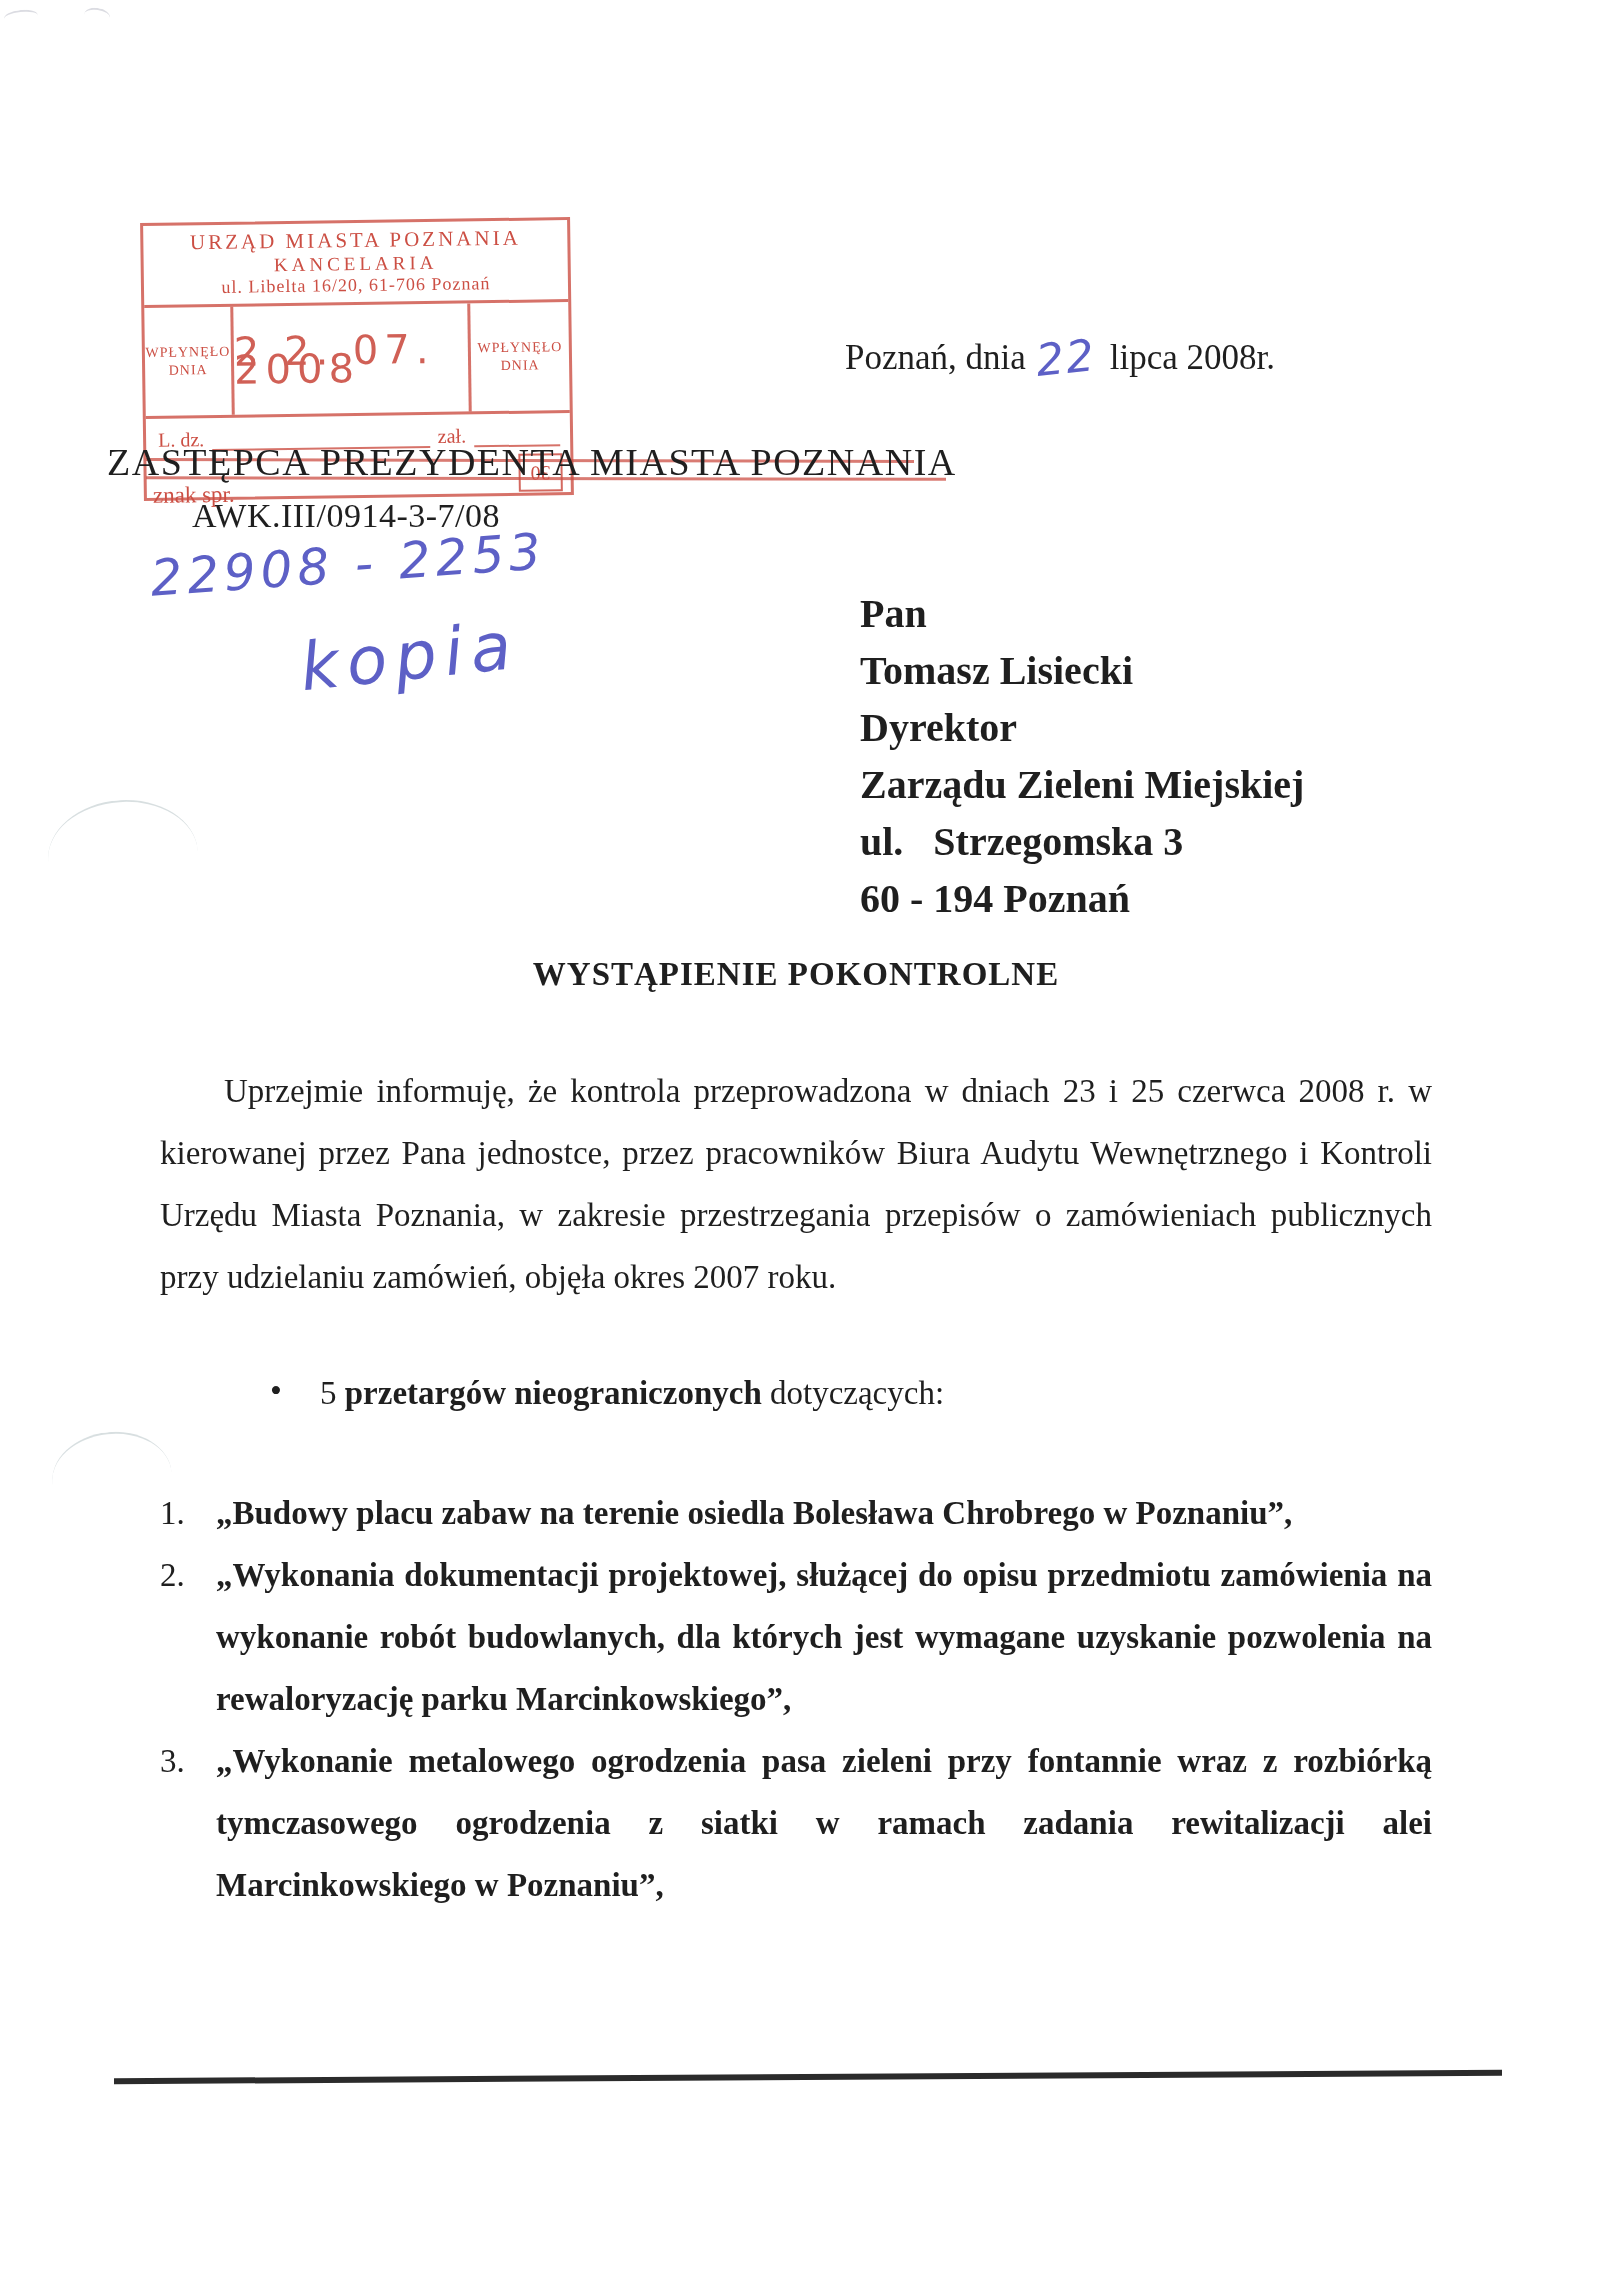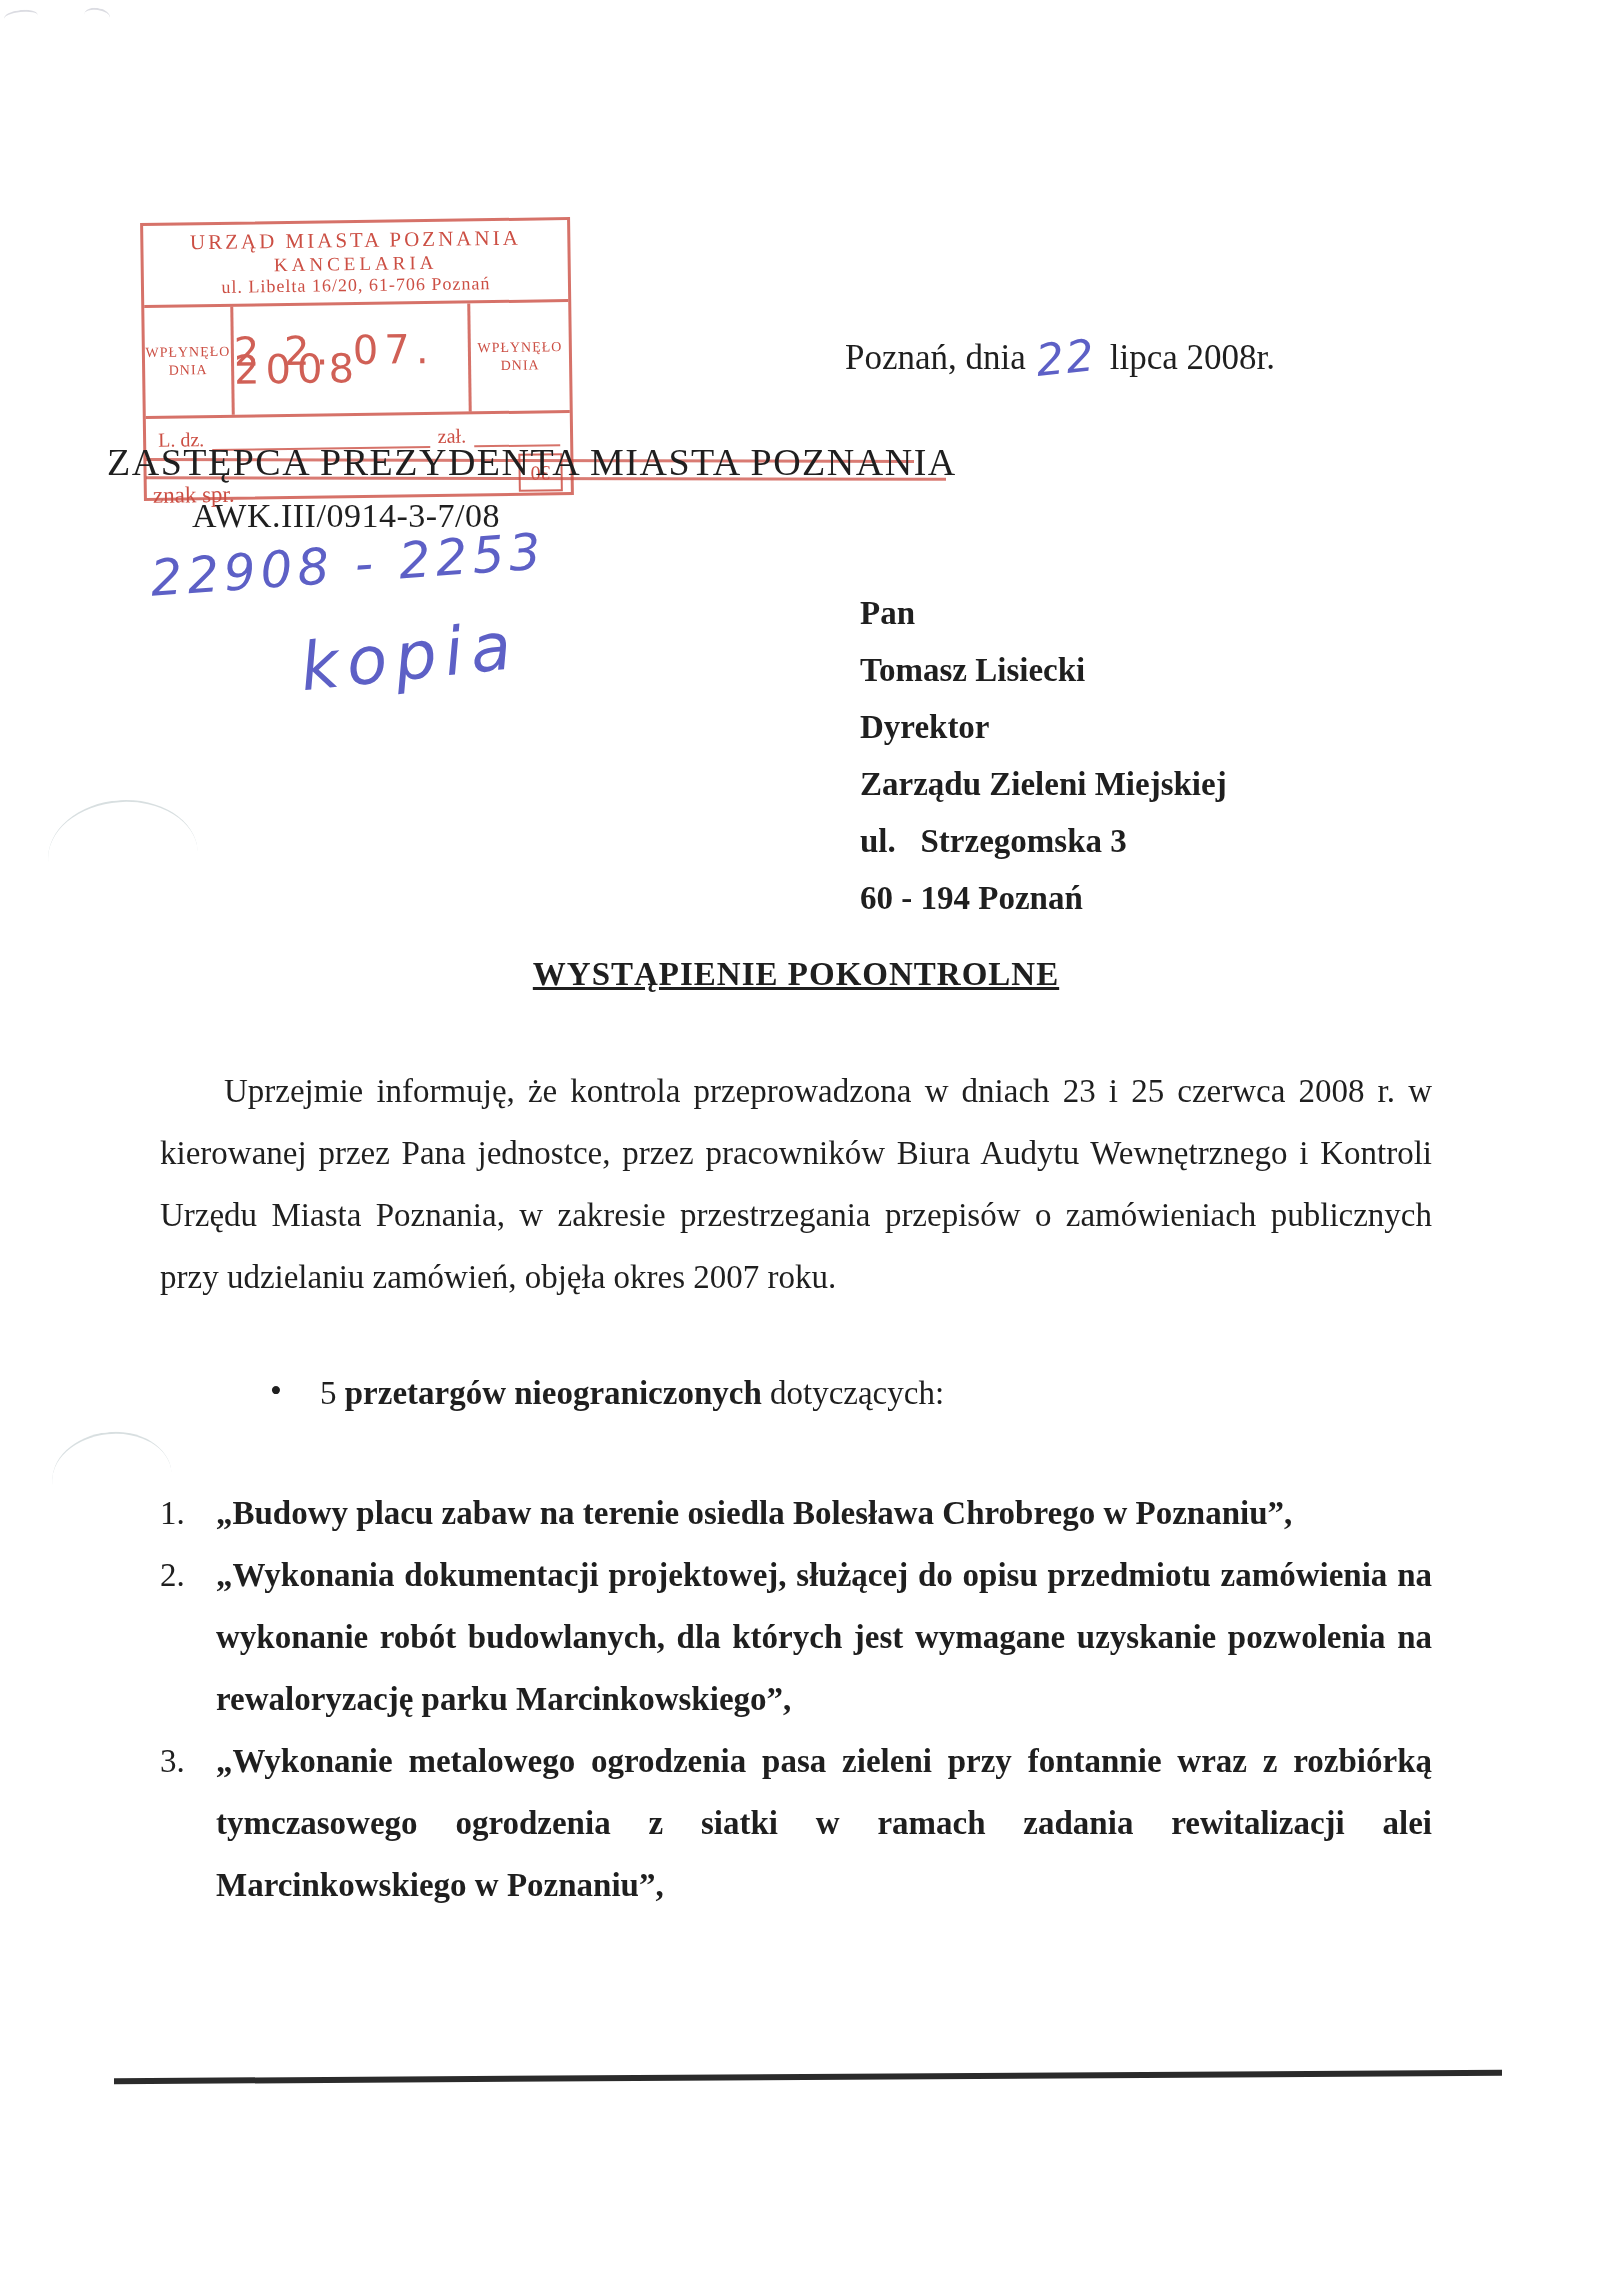--- a/index.html
+++ b/index.html
@@ -57,24 +57,24 @@
   
   .date-line{position:absolute;left:845px;top:328px;font-size:35px;white-space:nowrap;}
   .hand{color:#5d60c6;font-family:"DejaVu Sans",sans-serif;font-style:italic;}
   .hand-day{font-size:44px;letter-spacing:2px;display:inline-block;transform:rotate(-6deg);margin:0 14px 0 10px;position:relative;top:4px;}
   .sender-title{position:absolute;left:107px;top:440px;font-size:38px;font-weight:normal;letter-spacing:1.5px;white-space:nowrap;z-index:5;}
   .ref-number{position:absolute;left:192px;top:497px;font-size:34px;letter-spacing:.5px;}
   .hand-case{position:absolute;left:150px;top:536px;font-size:50px;letter-spacing:5px;transform:rotate(-4deg);}
   .hand-copy{position:absolute;left:300px;top:618px;font-size:66px;letter-spacing:8px;transform:rotate(-6deg);}
 
   
-  .recipient{position:absolute;left:860px;top:585px;font-size:33px;font-weight:bold;line-height:57px;}
+  .recipient{position:absolute;left:860px;top:585px;font-size:40px;font-weight:bold;line-height:57px;}
 
   
-  .doc-title{position:absolute;left:160px;top:956px;width:1272px;text-align:center;font-size:33px;font-weight:bold;letter-spacing:1px;text-decoration:underline;}
+  .doc-title{position:absolute;left:160px;top:956px;width:1272px;text-align:center;font-size:33px;font-weight:bold;letter-spacing:1px;}
 
   
   .main{position:absolute;left:160px;top:1060px;width:1272px;font-size:33px;line-height:62px;}
   .para{margin:0;text-align:justify;text-indent:64px;}
   .bullet-line{position:relative;margin-top:54px;padding-left:160px;}
   .bullet-marker{position:absolute;left:110px;top:-2px;font-size:34px;}
   .b{font-weight:bold;}
   .num-list{margin-top:58px;}
   .list-item{position:relative;padding-left:56px;text-align:justify;font-weight:bold;}
   .item-number{position:absolute;left:0;top:0;font-weight:normal;}

